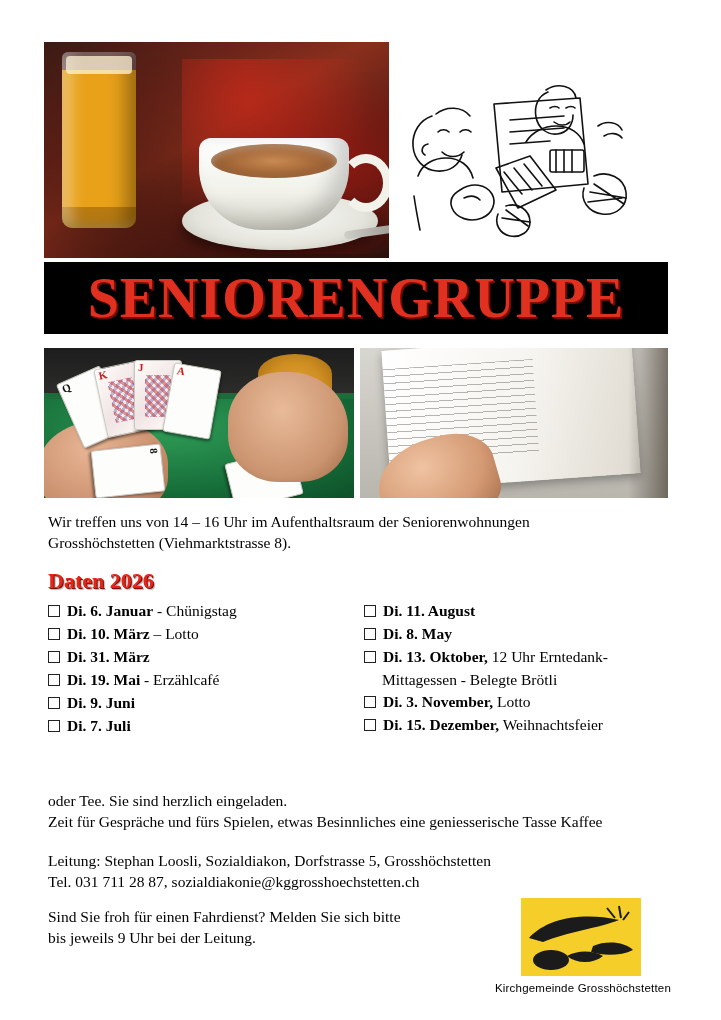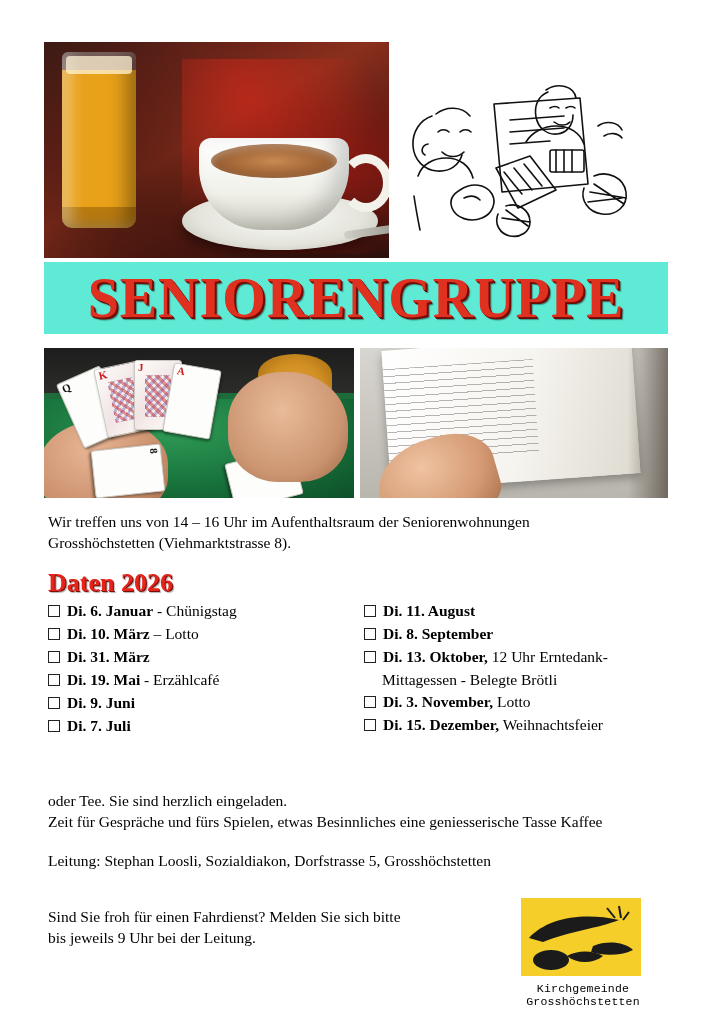--- a/index.html
+++ b/index.html
@@ -120,21 +120,21 @@
     height: 168px;
   }
 
   
   .title-band {
     position: absolute;
     left: 44px;
     top: 262px;
     width: 624px;
     height: 72px;
-    background: #5eead4;
+    background: #000000;
     display: flex;
     align-items: center;
     justify-content: center;
   }
   .title-text {
     font-family: "Liberation Serif", serif;
     font-weight: bold;
     font-size: 56px;
     letter-spacing: 1px;
     color: #e03020;
@@ -253,21 +253,21 @@
     top: 512px;
     width: 600px;
     font-size: 15.5px;
     line-height: 1.35;
   }
 
   .daten-head {
     position: absolute;
     left: 48px;
     top: 568px;
-    font-size: 26px;
+    font-size: 22px;
     font-weight: bold;
     color: #e8231a;
     text-shadow: 1px 1px 0 #7a0f08, 2px 2px 1px rgba(0,0,0,0.3);
   }
 
   .dates {
     position: absolute;
     left: 48px;
     top: 600px;
     width: 620px;
@@ -326,21 +326,21 @@
     position: absolute;
     left: 0; top: 0; width: 100%; height: 100%;
     background: #f5ce2a;
   }
   .logo-caption {
     position: absolute;
     left: 478px;
     top: 982px;
     width: 210px;
     text-align: center;
-    font-family: Liberation Mono, monospace;
+    font-family: Liberation Sans, sans-serif;
     font-size: 11.5px;
     letter-spacing: 0.2px;
   }
 </style>
 </head>
 <body>
 
 <div class="page">
 
   <div class="top-band">
@@ -472,21 +472,21 @@
       </div>
     </div>
 
     <div class="col">
       <div class="date-row">
         <span class="checkbox"></span>
         <span class="date-txt"><b>Di. 11. August</b><span></span></span>
       </div>
       <div class="date-row">
         <span class="checkbox"></span>
-        <span class="date-txt"><b>Di. 8. September</b><span></span></span>
+        <span class="date-txt"><b>Di. 8. May</b><span></span></span>
       </div>
       <div class="date-row">
         <span class="checkbox"></span>
         <span class="date-txt"><b>Di. 13. Oktober,</b><span> 12 Uhr Erntedank-</span></span>
       </div>
       <div class="sub-line">Mittagessen - Belegte Brötli</div>
       <div class="date-row">
         <span class="checkbox"></span>
         <span class="date-txt"><b>Di. 3. November,</b><span> Lotto</span></span>
       </div>
@@ -497,20 +497,21 @@
     </div>
   </div>
 
   <div class="body-text p-spiel">
     <div>oder Tee. Sie sind herzlich eingeladen.</div>
     <div>Zeit für Gespräche und fürs Spielen, etwas Besinnliches eine geniesserische Tasse Kaffee</div>
   </div>
 
   <div class="body-text p-leitung">
     <div>Leitung: Stephan Loosli, Sozialdiakon, Dorfstrasse 5, Grosshöchstetten</div>
+    <div>Tel. 031 711 28 87, sozialdiakonie@kggrosshoechstetten.ch</div>
   </div>
 
   <div class="body-text p-fahr">
     <div>Sind Sie froh für einen Fahrdienst? Melden Sie sich bitte</div>
     <div>bis jeweils 9 Uhr bei der Leitung.</div>
   </div>
 
   <div class="logo-box">
     <div class="logo-sky"></div>
     <svg viewBox="0 0 120 78" width="120" height="78" style="position:absolute;left:0;top:0;" xmlns="http://www.w3.org/2000/svg">

